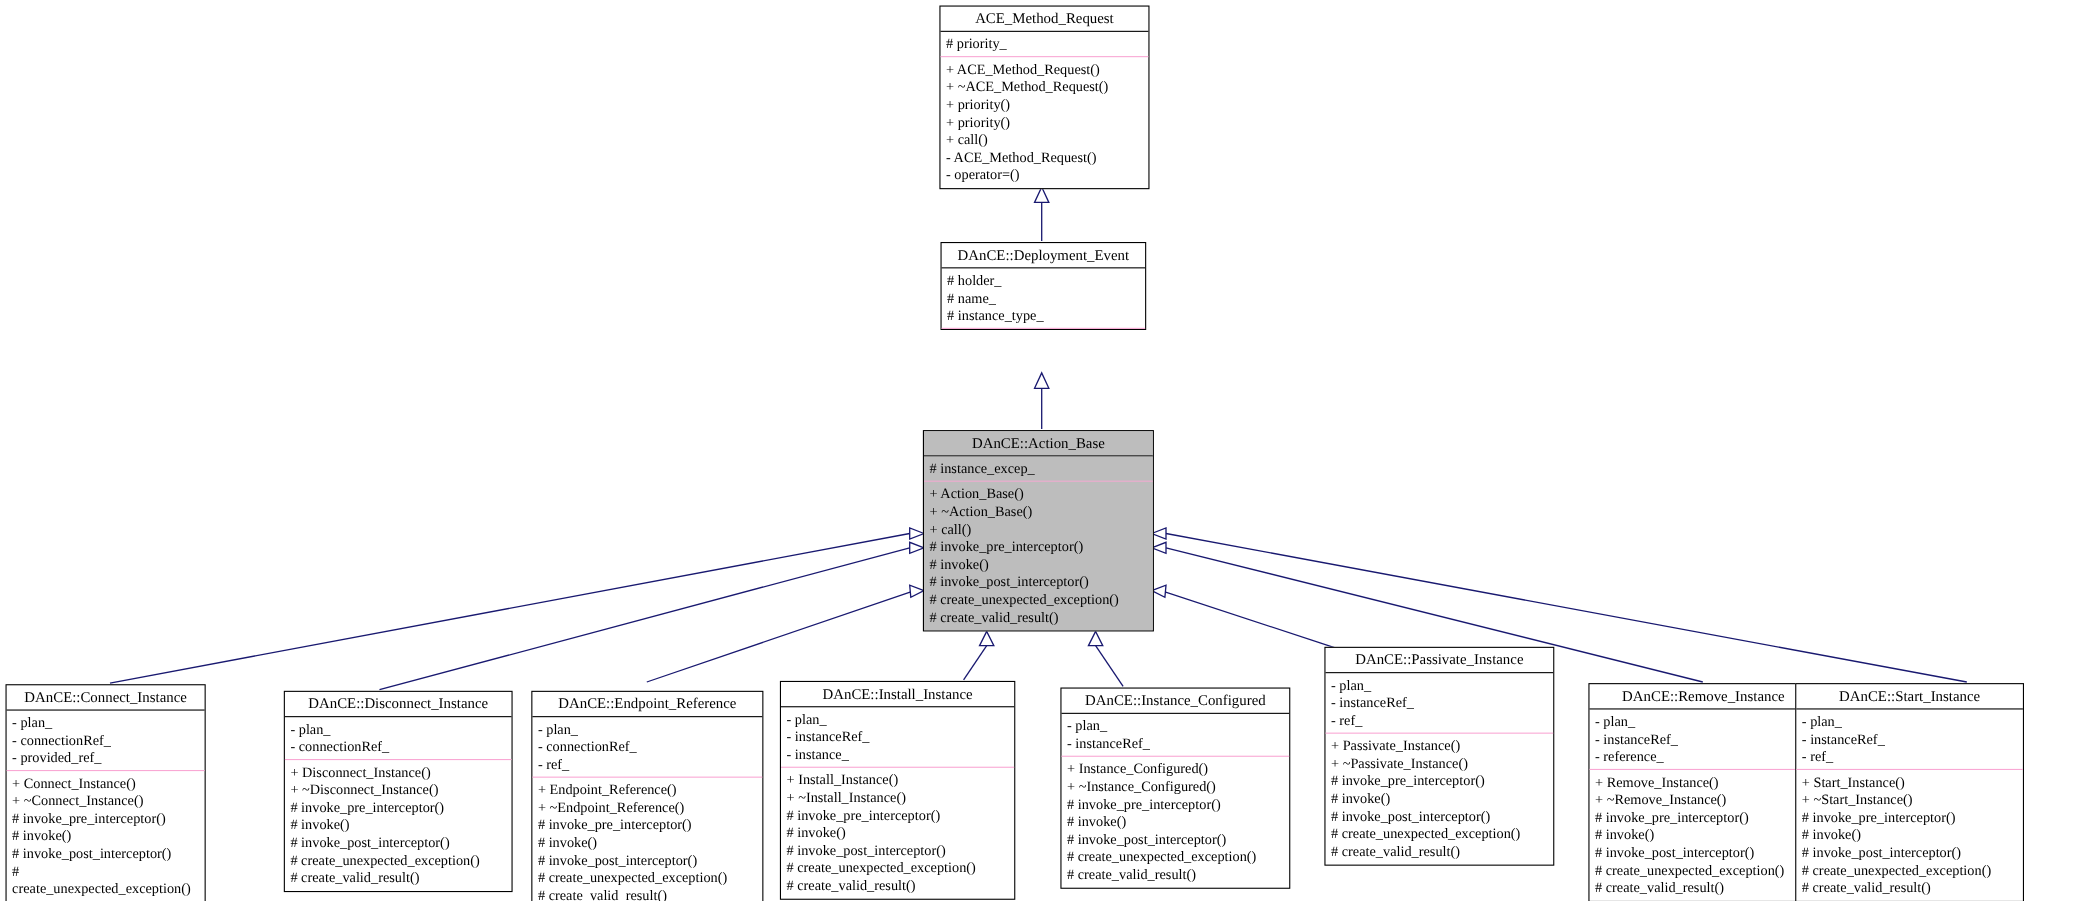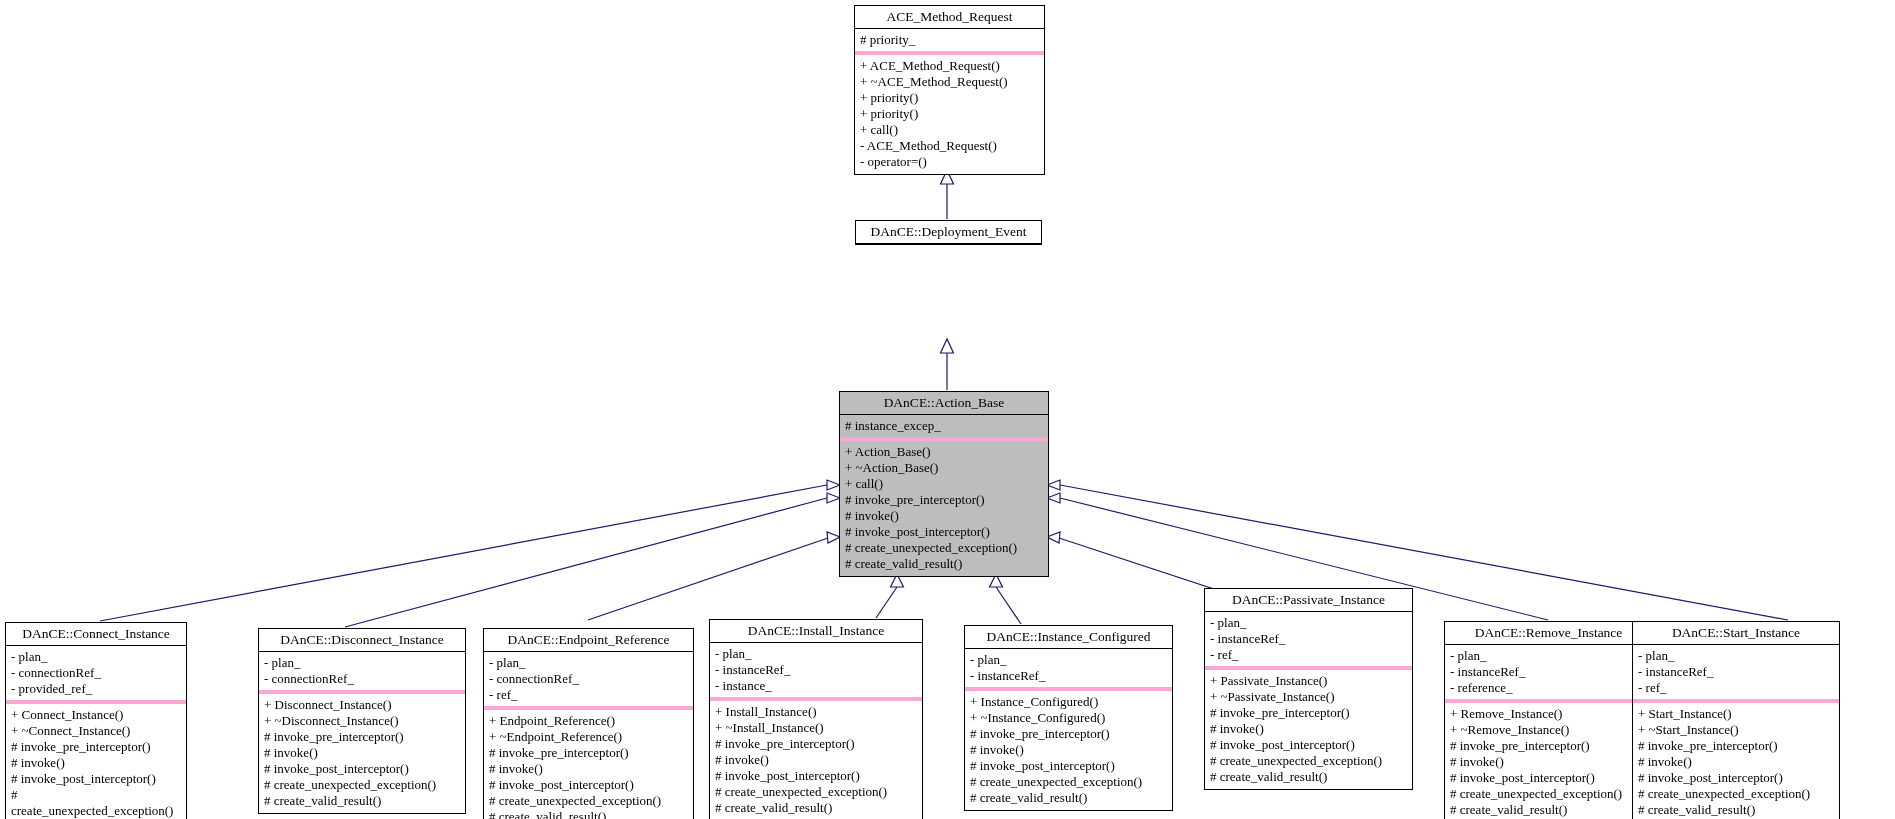--- a/index.html
+++ b/index.html
@@ -8,21 +8,21 @@
     background:#ffffff;color:#000;
     font-family:Liberation Serif, serif;
     font-size:13px;line-height:16px;
   }
   #arrows{position:absolute;left:0;top:0;width:1895px;height:819px;}
   .cls{position:absolute;border:1px solid #000;background:#fff;}
   .cls .t{
     text-align:center;padding:3px 4px;border-bottom:1px solid #000;
     font-size:13.5px;white-space:nowrap;overflow:hidden;
   }
-  .cls .a{padding:3px 5px;border-bottom:4px solid #f9a8d4;white-space:pre-line;}
+  .cls .a{padding:3px 5px;border-bottom:1px solid #f9a8d4;white-space:pre-line;}
   .cls .m{padding:3px 5px 4px;white-space:pre-line;}
   .cls.hl{background:var(--hl,#bdbdbd);}
   .hl .t,.hl .a,.hl .m{background:var(--hl,#bdbdbd);}
   .al{stroke:var(--arrow,#191970);stroke-width:1.2;fill:none;}
   .ah{stroke:var(--arrow,#191970);stroke-width:1.2;fill:#ffffff;}
 </style>
 </head>
 <body>
 
 <div id="diagram">
@@ -77,20 +77,23 @@
 + ~ACE_Method_Request()
 + priority()
 + priority()
 + call()
 - ACE_Method_Request()
 - operator=()</div>
   </div>
 
   <div class="cls" style="left:855px;top:220px;width:185px">
     <div class="t">DAnCE::Deployment_Event</div>
+    <div class="a"># holder_
+# name_
+# instance_type_</div>
   </div>
 
   <div class="cls hl" style="left:839px;top:391px;width:208px">
     <div class="t">DAnCE::Action_Base</div>
     <div class="a"># instance_excep_</div>
     <div class="m">+ Action_Base()
 + ~Action_Base()
 + call()
 # invoke_pre_interceptor()
 # invoke()

